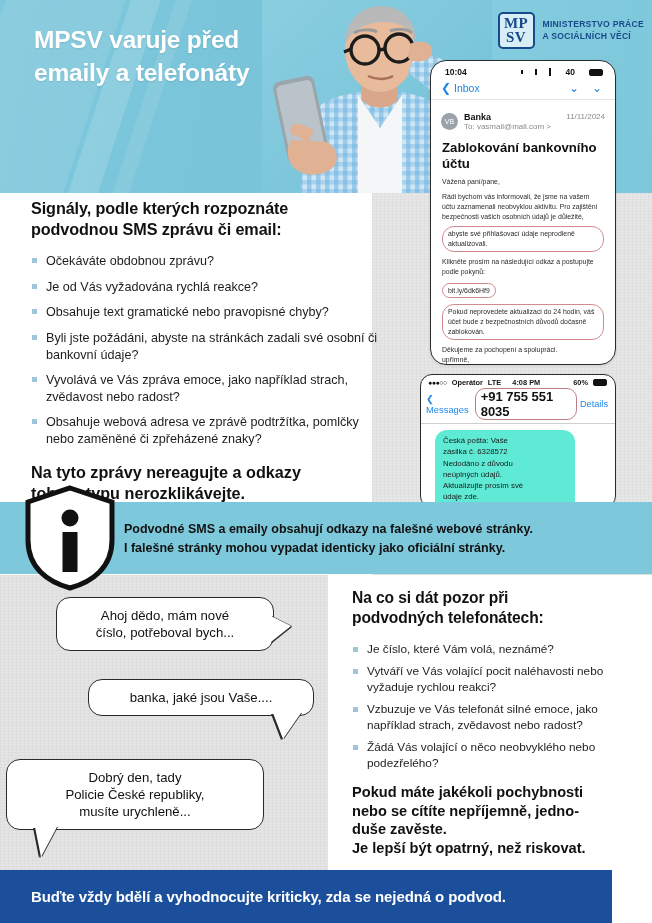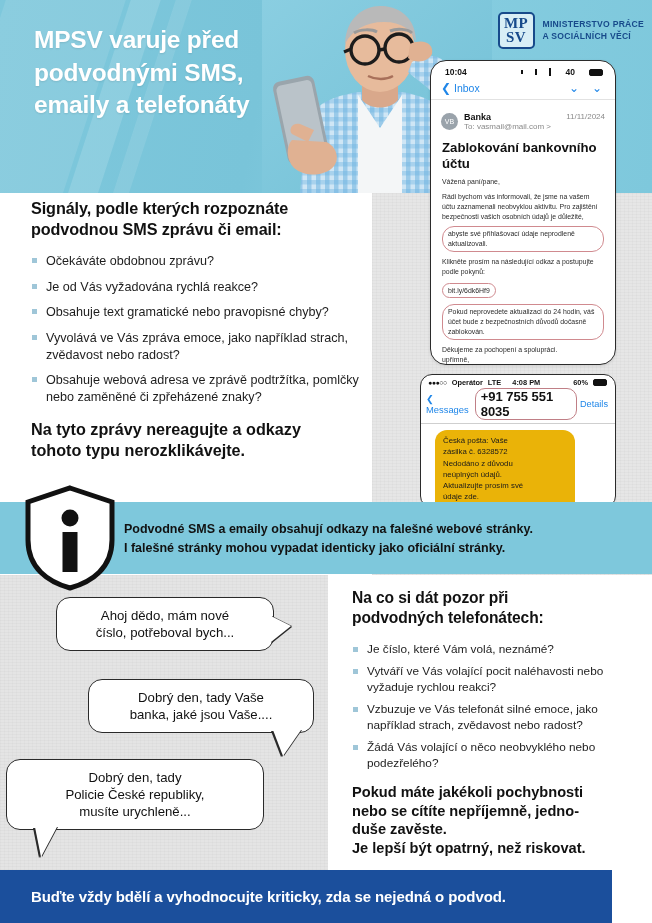--- a/index.html
+++ b/index.html
@@ -158,21 +158,21 @@
     display:flex; align-items:center; gap:3px; padding: 0 7px 3px 5px;
     border-bottom: 1px solid #cfcfcf;
   }
   .ps-nav .msgs { color: #1f86e8; font-size: 9.4px; }
   .ps-nav .num {
     border: 1px solid #c07f86; border-radius: 10px; padding: 0px 5px;
     font-size: 13px; font-weight: bold; color: #111;
   }
   .ps-nav .details { color: #1f86e8; font-size: 9.2px; margin-left: auto; }
   .sms-bubble {
-    margin: 6px 40px 0 14px; background: #eab308; border-radius: 12px;
+    margin: 6px 40px 0 14px; background: #5eead4; border-radius: 12px;
     padding: 5px 8px 6px 8px; font-size: 7.8px; line-height: 1.45; color: #1a1a1a;
   }
   .sms-link {
     display:inline-block; border: 1px solid #c07f86; border-radius: 11px;
     padding: 1px 5px; margin-top: 2px; line-height: 1.35;
   }
 
   
   .info-bar {
     position: absolute; left: 0; top: 502px; width: 652px; height: 72px;
@@ -281,21 +281,20 @@
       <rect x="18" y="78" width="42" height="84" rx="7" fill="#9aa5ac" transform="rotate(-12 39 120)"></rect>
       <rect x="21" y="82" width="36" height="76" rx="5" fill="#bac3c9" transform="rotate(-12 39 120)"></rect>
 
       <path d="M30 140 C24 146 24 160 32 168 C44 178 64 176 72 166 C78 158 74 146 64 142 Z" fill="#e0b192"></path>
       <path d="M30 134 C26 130 30 122 38 124 L52 130 L46 142 Z" fill="#e0b192"></path>
     </svg>
   </div>
 
   <div class="header-title">
     <div>MPSV varuje před</div>
-    <div>podvodnými SMS,</div>
     <div>emaily a telefonáty</div>
   </div>
 
   <div class="logo-wrap">
     <div class="logo-mark">
       <span>MP</span>
       <span>SV</span>
     </div>
     <div class="logo-text">
       <div>MINISTERSTVO PRÁCE</div>
@@ -309,20 +308,21 @@
 
 <div class="signals">
   <div class="sec-head">
     <div>Signály, podle kterých rozpoznáte</div>
     <div>podvodnou SMS zprávu či email:</div>
   </div>
   <ul class="bullets">
     <li>Očekáváte obdobnou zprávu?</li>
     <li>Je od Vás vyžadována rychlá reakce?</li>
     <li>Obsahuje text gramatické nebo pravopisné chyby?</li>
+    <li>Byli jste požádáni, abyste na stránkách zadali své osobní či bankovní údaje?</li>
     <li>Vyvolává ve Vás zpráva emoce, jako například strach, zvědavost nebo radost?</li>
     <li>Obsahuje webová adresa ve zprávě podtržítka, pomlčky nebo zaměněné či zpřeházené znaky?</li>
   </ul>
   <div class="sec-emph">
     <div>Na tyto zprávy nereagujte a odkazy</div>
     <div>tohoto typu nerozklikávejte.</div>
   </div>
 </div>
 
 <div class="phone-email">
@@ -417,21 +417,20 @@
   <div>I falešné stránky mohou vypadat identicky jako oficiální stránky.</div>
 </div>
 
 <div class="bubbles">
   <div class="bubble b1">
     <div>Ahoj dědo, mám nové</div>
     <div>číslo, potřeboval bych...</div>
     <span class="tail"></span>
   </div>
   <div class="bubble b2">
-    <div>Dobrý den, tady Vaše</div>
     <div>banka, jaké jsou Vaše....</div>
     <span class="tail"></span>
   </div>
   <div class="bubble b3">
     <div>Dobrý den, tady</div>
     <div>Policie České republiky,</div>
     <div>musíte urychleně...</div>
     <span class="tail"></span>
   </div>
 </div>

